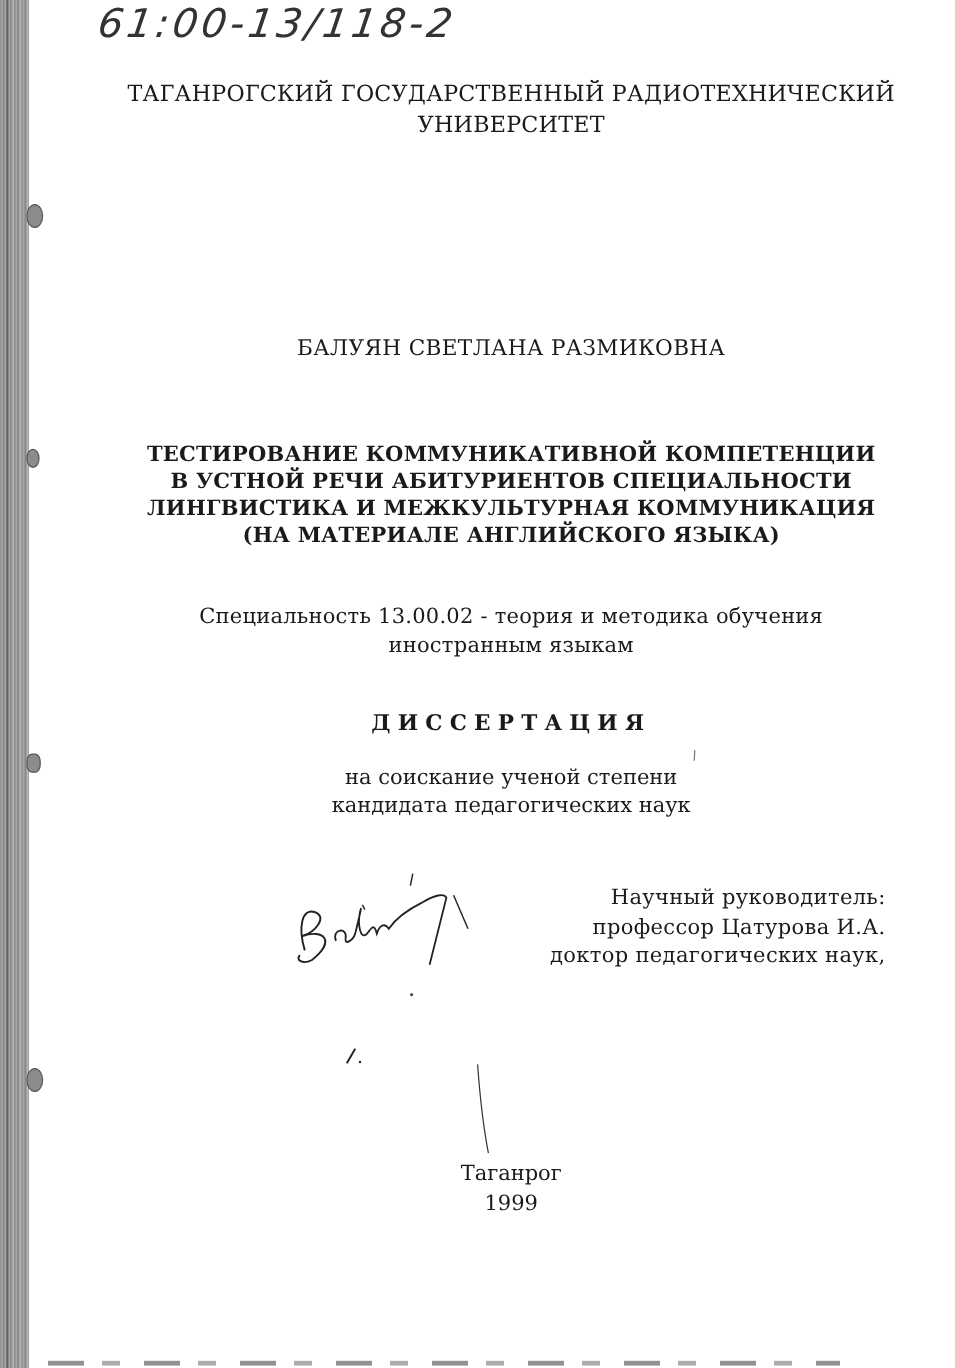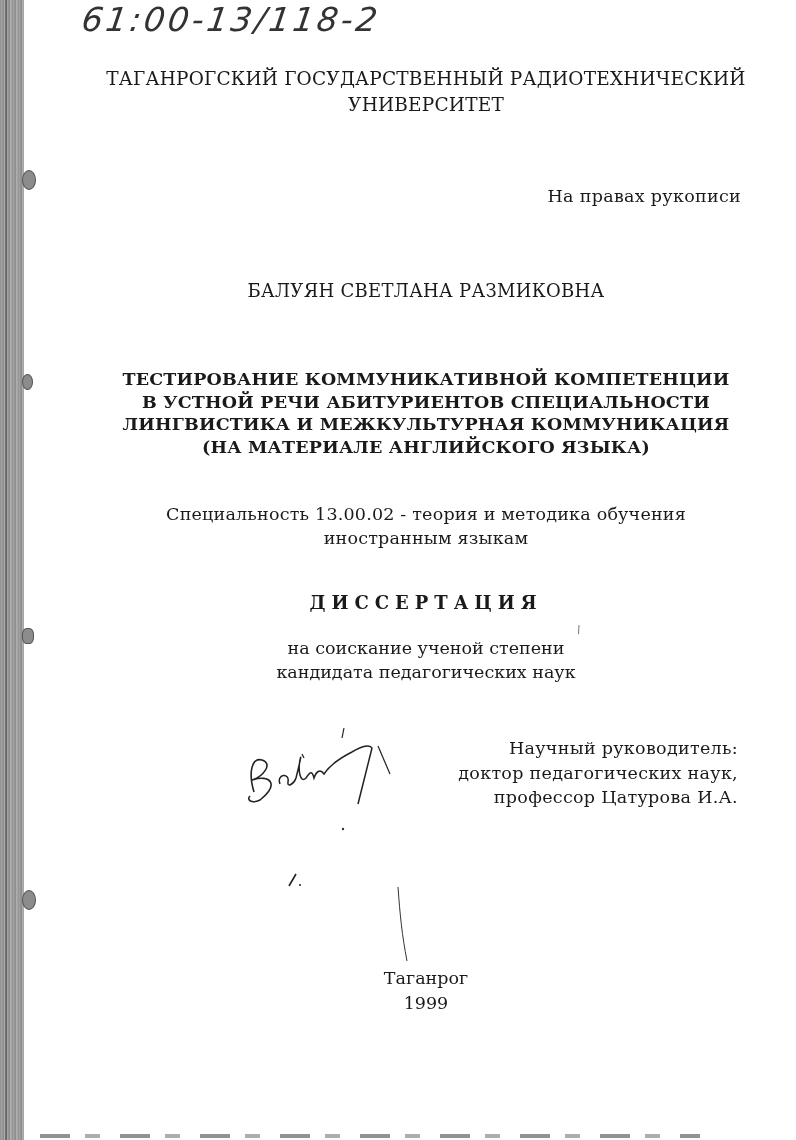--- a/index.html
+++ b/index.html
@@ -154,21 +154,20 @@
   <div class="punch" style="top:628px; height:14px; width:10px; border-radius:40%;"></div>
   <div class="punch" style="top:890px;"></div>
 
   <div class="handwritten">61:00-13/118-2</div>
 
   <div class="center-line university">
     <div>ТАГАНРОГСКИЙ ГОСУДАРСТВЕННЫЙ РАДИОТЕХНИЧЕСКИЙ</div>
     <div style="padding-left:0px;">УНИВЕРСИТЕТ</div>
   </div>
 
-  <div class="rights">На правах рукописи</div>
 
   <div class="center-line author">БАЛУЯН СВЕТЛАНА РАЗМИКОВНА</div>
 
   <div class="center-line title">
     <div>ТЕСТИРОВАНИЕ КОММУНИКАТИВНОЙ КОМПЕТЕНЦИИ</div>
     <div>В УСТНОЙ РЕЧИ АБИТУРИЕНТОВ СПЕЦИАЛЬНОСТИ</div>
     <div>ЛИНГВИСТИКА И МЕЖКУЛЬТУРНАЯ КОММУНИКАЦИЯ</div>
     <div>(НА МАТЕРИАЛЕ АНГЛИЙСКОГО ЯЗЫКА)</div>
   </div>
 
@@ -188,22 +187,22 @@
     <path d="M14 70 C 8 50, 12 35, 22 38 C 34 42, 22 55, 12 58 C 30 52, 40 62, 20 78 C 12 82, 6 78, 10 74" fill="none" stroke="#222" stroke-width="1.6"></path>
     <path d="M40 62 C 36 52, 50 50, 48 60 C 47 66, 54 62, 56 56 C 60 40, 62 30, 60 38 C 58 48, 60 62, 66 56 C 70 50, 72 48, 74 56 C 76 50, 80 46, 84 52 C 88 46, 96 38, 112 30" fill="none" stroke="#222" stroke-width="1.5"></path>
     <path d="M112 30 C 122 24, 130 22, 132 26 L 118 82" fill="none" stroke="#222" stroke-width="1.5"></path>
     <path d="M138 24 L 150 52" fill="none" stroke="#222" stroke-width="1.2"></path>
     <path d="M104 6 L 102 16" fill="none" stroke="#222" stroke-width="1.2"></path>
     <path d="M64 36 L 62 32" fill="none" stroke="#222" stroke-width="1.2"></path>
   </svg>
 
   <div class="supervisor">
     <div>Научный руководитель:</div>
+    <div>профессор Цатурова И.А.</div>
     <div>доктор педагогических наук,</div>
-    <div>профессор Цатурова И.А.</div>
   </div>
 
   <svg class="mark" style="left:286px; top:870px;" width="20" height="20">
     <path d="M3 16 L 10 4" stroke="#222" stroke-width="1.6"></path>
     <circle cx="14" cy="15" r="1" fill="#222"></circle>
   </svg>
 
   <svg class="mark" style="left:395px; top:885px;" width="20" height="80">
     <path d="M3 2 C 5 30, 7 50, 12 76" fill="none" stroke="#333" stroke-width="1"></path>
   </svg>

